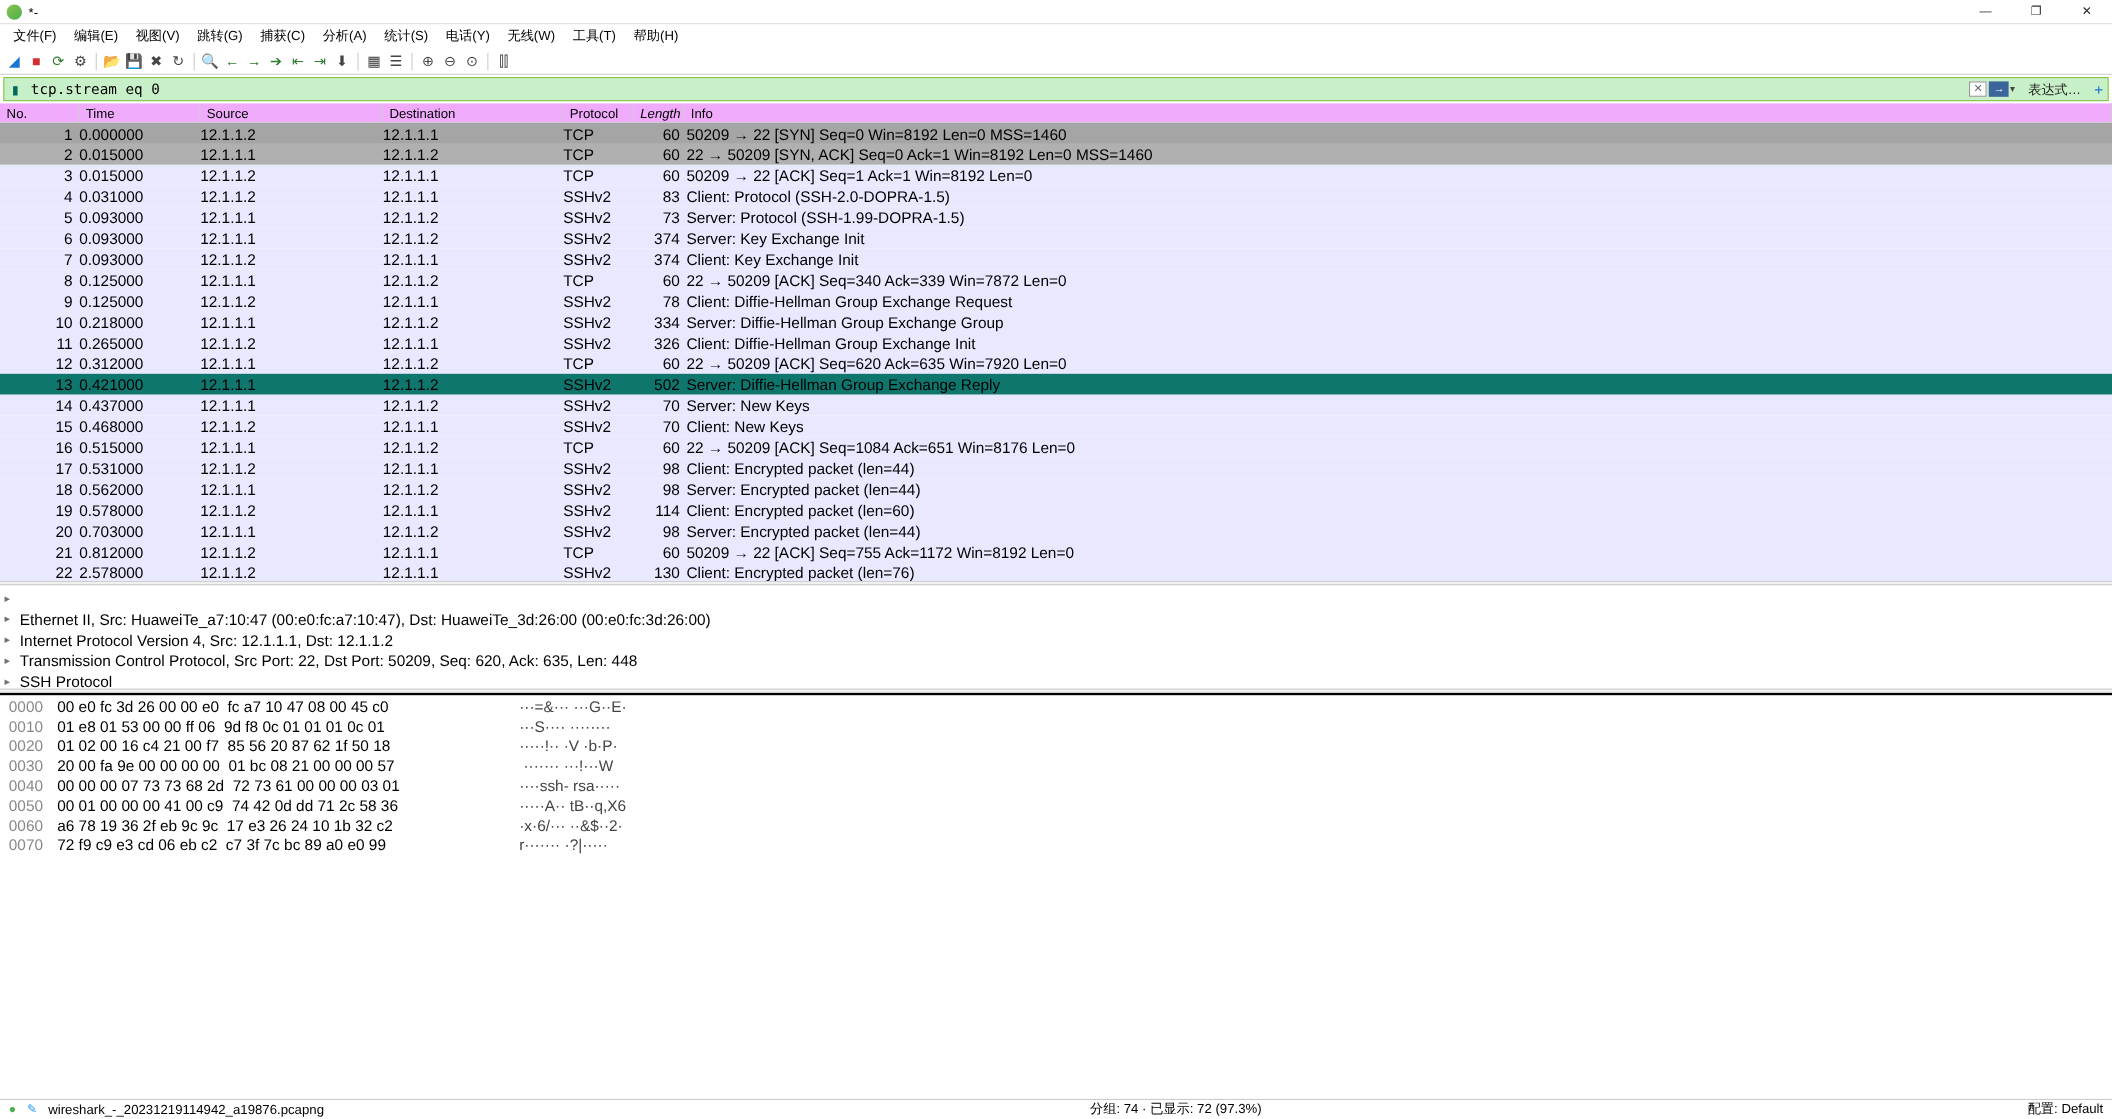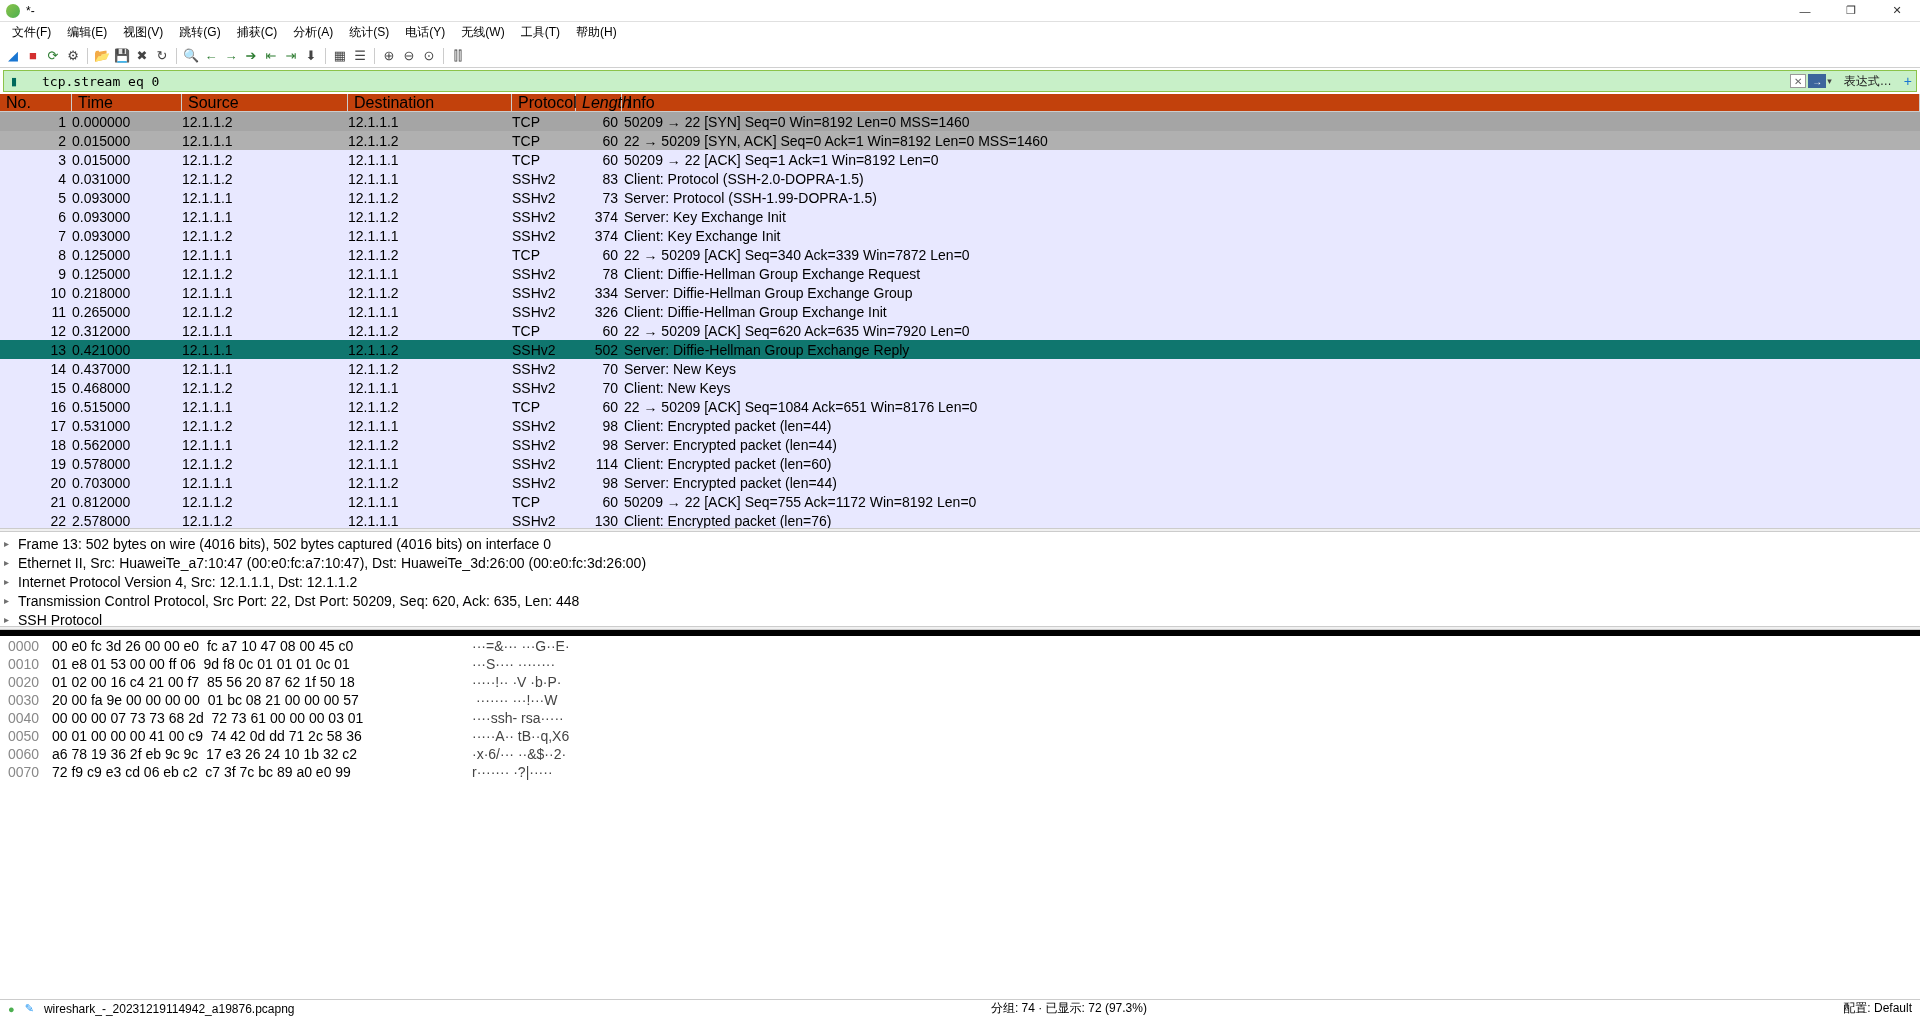--- a/index.html
+++ b/index.html
@@ -12,28 +12,28 @@
 .menubar { height: 22px; display: flex; align-items: flex-start; padding: 0 6px; gap: 4px; }
 .menu-item { padding: 2px 6px; font-size: 12px; }
 .toolbar { height: 24px; display: flex; align-items: center; padding: 0 4px; gap: 2px; border-bottom: 1px solid #d0d0d0; }
 .tbtn { width: 18px; height: 18px; display: flex; align-items: center; justify-content: center; font-size: 13px; color: #444; }
 .tbtn.red { color: #d32f2f; }
 .tbtn.green { color: #2e7d32; }
 .tbtn.blue { color: #1976d2; }
 .tsep { width: 1px; height: 16px; background: #ccc; margin: 0 3px; }
 .filter-bar { height: 22px; display: flex; align-items: center; background: #c8f0c8; border: 1px solid #8bc34a; margin: 2px 3px; }
 .filter-icon { width: 16px; height: 16px; display: flex; align-items: center; justify-content: center; color: #00695c; font-size: 11px; margin: 0 2px; }
-.filter-input { flex: 1; border: none; background: transparent; font-family: "Consolas", monospace; font-size: 13px; padding: 0 4px; outline: none; color: #000; margin-left: 14px; }
+.filter-input { flex: 1; border: none; background: transparent; font-family: "Consolas", monospace; font-size: 13px; padding: 0 4px; outline: none; color: #000; }
 .filter-ctl { display: flex; align-items: center; gap: 0; margin-right: 4px; }
 .filter-clear { width: 16px; height: 14px; background: #fff; border: 1px solid #999; color: #666; font-size: 10px; display: flex; align-items: center; justify-content: center; }
 .filter-arrow { width: 18px; height: 14px; background: #3c659c; color: #fff; font-size: 10px; display: flex; align-items: center; justify-content: center; margin-left: 2px; }
 .filter-dd { font-size: 9px; color: #444; margin-left: 1px; }
 .expr-label { font-size: 12px; padding: 0 8px; color: #222; }
 .plus-btn { font-size: 14px; color: #1976d2; padding: 0 4px; }
-.packet-header { height: 18px; display: flex; background: #c2410c; border-bottom: 1px solid #ccc; font-size: 16px; }
+.packet-header { height: 18px; display: flex; background: #f0abfc; border-bottom: 1px solid #ccc; font-size: 12px; }
 .ph-col { border-right: 1px solid #ccc; padding: 1px 6px; display: flex; align-items: center; }
 .c-no { width: 72px; justify-content: flex-start; }
 .c-time { width: 110px; }
 .c-src { width: 166px; }
 .c-dst { width: 164px; }
 .c-proto { width: 64px; }
 .c-len { width: 46px; font-style: italic; }
 .c-info { flex: 1; }
 .packet-list { flex: 0 0 416px; overflow-y: auto; background: #fff; font-family: "Consolas", monospace; font-size: 14px; }
 .pkt-row { height: 19px; display: flex; align-items: center; white-space: pre; }
@@ -46,21 +46,21 @@
 .r-time { width: 110px; }
 .r-src { width: 166px; }
 .r-dst { width: 164px; }
 .r-proto { width: 64px; }
 .r-len { width: 46px; text-align: right; padding-right: 4px; }
 .r-info { flex: 1; padding-left: 2px; }
 .resizer { height: 4px; background: #f0f0f0; border-top: 1px solid #ccc; border-bottom: 1px solid #ccc; cursor: row-resize; }
 .detail-pane { flex: 0 0 94px; overflow-y: auto; font-family: "Consolas", monospace; font-size: 14px; padding: 2px 0; }
 .detail-line { padding: 0 4px; height: 19px; display: flex; align-items: center; }
 .tree-toggle { width: 14px; color: #707070; font-size: 10px; }
-.hex-pane { flex: 1; overflow-y: auto; font-family: "Consolas", monospace; font-size: 14px; padding: 2px 8px; border-top: 6px solid #000000; }
+.hex-pane { flex: 1; overflow-y: auto; font-family: "Consolas", monospace; font-size: 14px; padding: 2px 8px; border-top: 2px solid #000000; }
 .hex-line { height: 18px; display: flex; white-space: pre; }
 .hex-off { width: 44px; color: #888; }
 .hex-bytes { width: 420px; }
 .hex-ascii { color: #444; }
 .statusbar { height: 18px; border-top: 1px solid #ccc; display: flex; align-items: center; font-size: 12px; padding: 0 8px; gap: 10px; }
 .sb-icon-g { color: #4caf50; font-size: 11px; }
 .sb-icon-b { color: #2196f3; font-size: 11px; }
 .sb-file { flex: 0 0 auto; }
 .sb-spacer { flex: 1; }
 .sb-stats { padding: 0 12px; }
@@ -165,21 +165,20 @@
     <div class="pkt-row row-ssh"><div class="r-no">19</div><div class="r-time">0.578000</div><div class="r-src">12.1.1.2</div><div class="r-dst">12.1.1.1</div><div class="r-proto">SSHv2</div><div class="r-len">114</div><div class="r-info">Client: Encrypted packet (len=60)</div></div>
     <div class="pkt-row row-ssh"><div class="r-no">20</div><div class="r-time">0.703000</div><div class="r-src">12.1.1.1</div><div class="r-dst">12.1.1.2</div><div class="r-proto">SSHv2</div><div class="r-len">98</div><div class="r-info">Server: Encrypted packet (len=44)</div></div>
     <div class="pkt-row row-tcp"><div class="r-no">21</div><div class="r-time">0.812000</div><div class="r-src">12.1.1.2</div><div class="r-dst">12.1.1.1</div><div class="r-proto">TCP</div><div class="r-len">60</div><div class="r-info">50209 → 22 [ACK] Seq=755 Ack=1172 Win=8192 Len=0</div></div>
     <div class="pkt-row row-ssh"><div class="r-no">22</div><div class="r-time">2.578000</div><div class="r-src">12.1.1.2</div><div class="r-dst">12.1.1.1</div><div class="r-proto">SSHv2</div><div class="r-len">130</div><div class="r-info">Client: Encrypted packet (len=76)</div></div>
   </div>
 <div class="resizer"></div>
 
 <div class="detail-pane" id="detail-pane">
     <div class="detail-line">
       <span class="tree-toggle">▸</span>
-      <span>Frame 13: 502 bytes on wire (4016 bits), 502 bytes captured (4016 bits) on interface 0</span>
     </div>
     <div class="detail-line">
       <span class="tree-toggle">▸</span>
       <span>Ethernet II, Src: HuaweiTe_a7:10:47 (00:e0:fc:a7:10:47), Dst: HuaweiTe_3d:26:00 (00:e0:fc:3d:26:00)</span>
     </div>
     <div class="detail-line">
       <span class="tree-toggle">▸</span>
       <span>Internet Protocol Version 4, Src: 12.1.1.1, Dst: 12.1.1.2</span>
     </div>
     <div class="detail-line">

